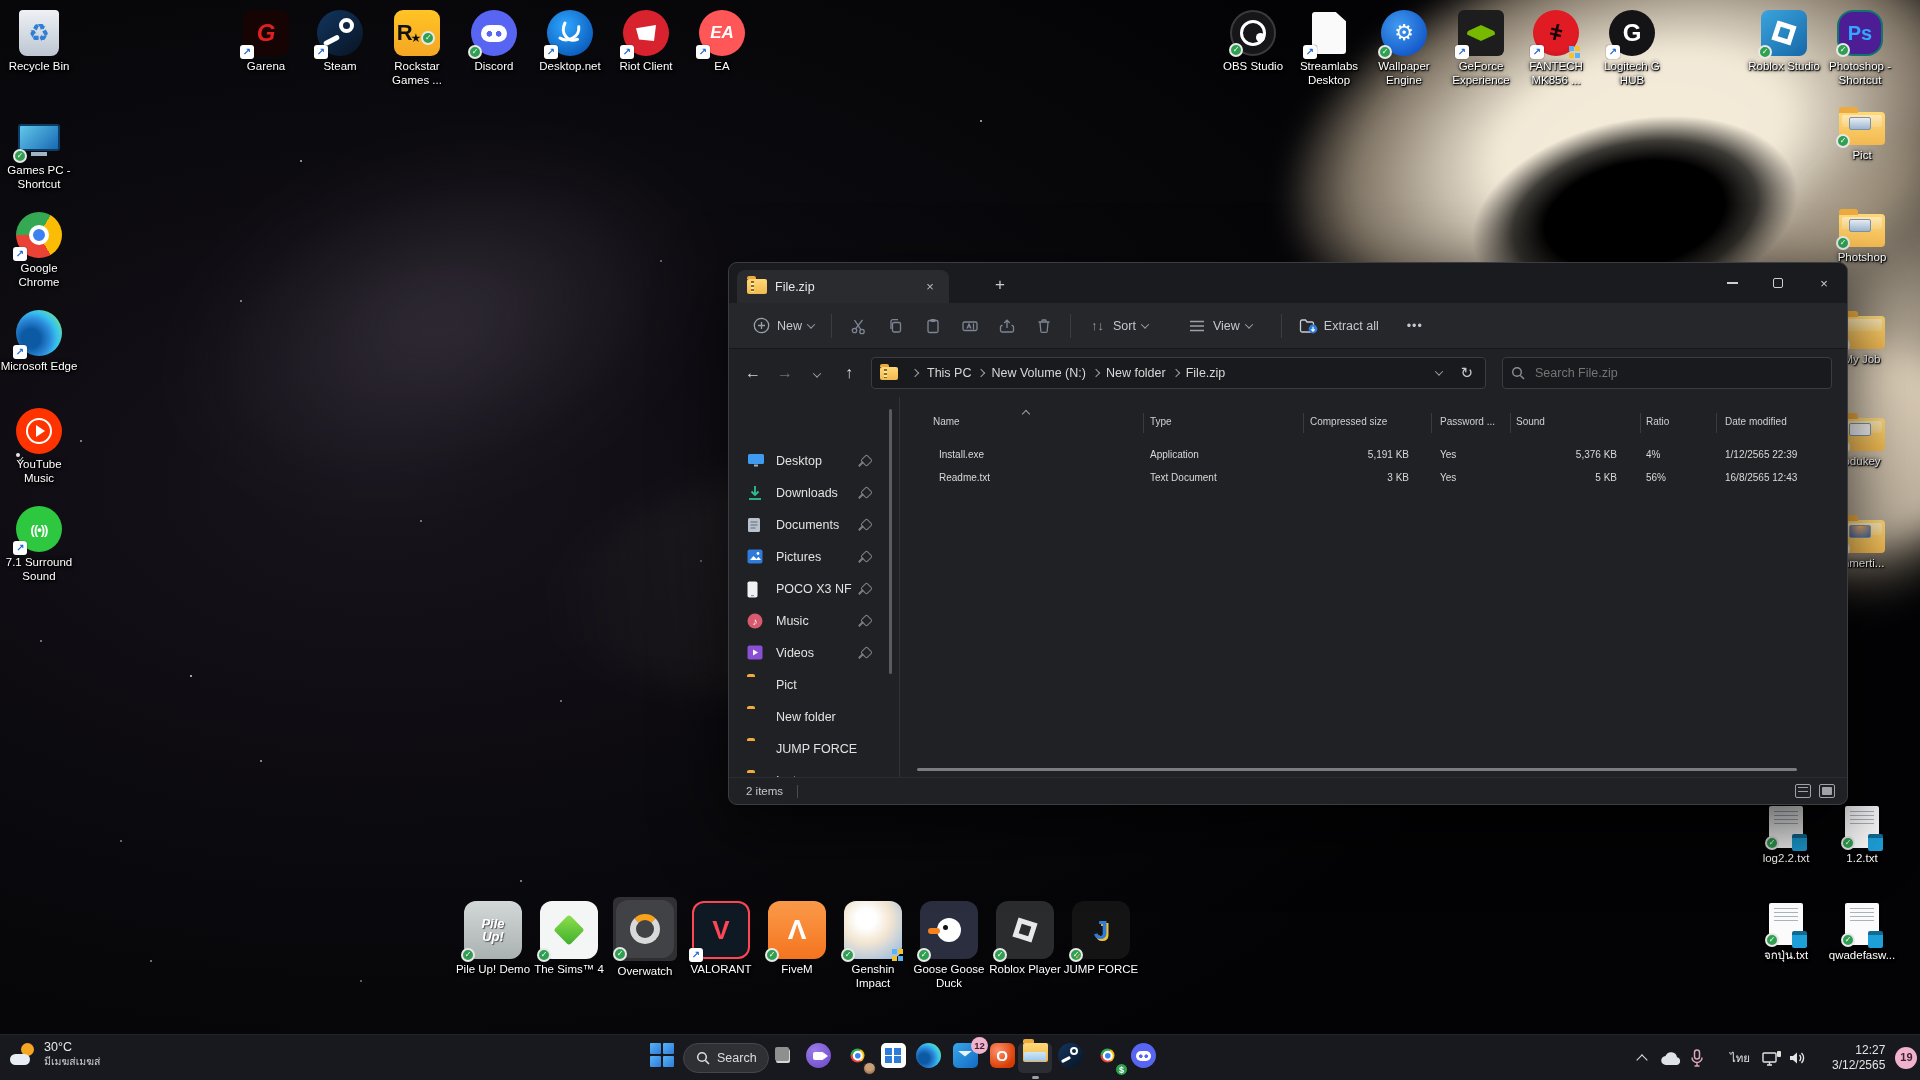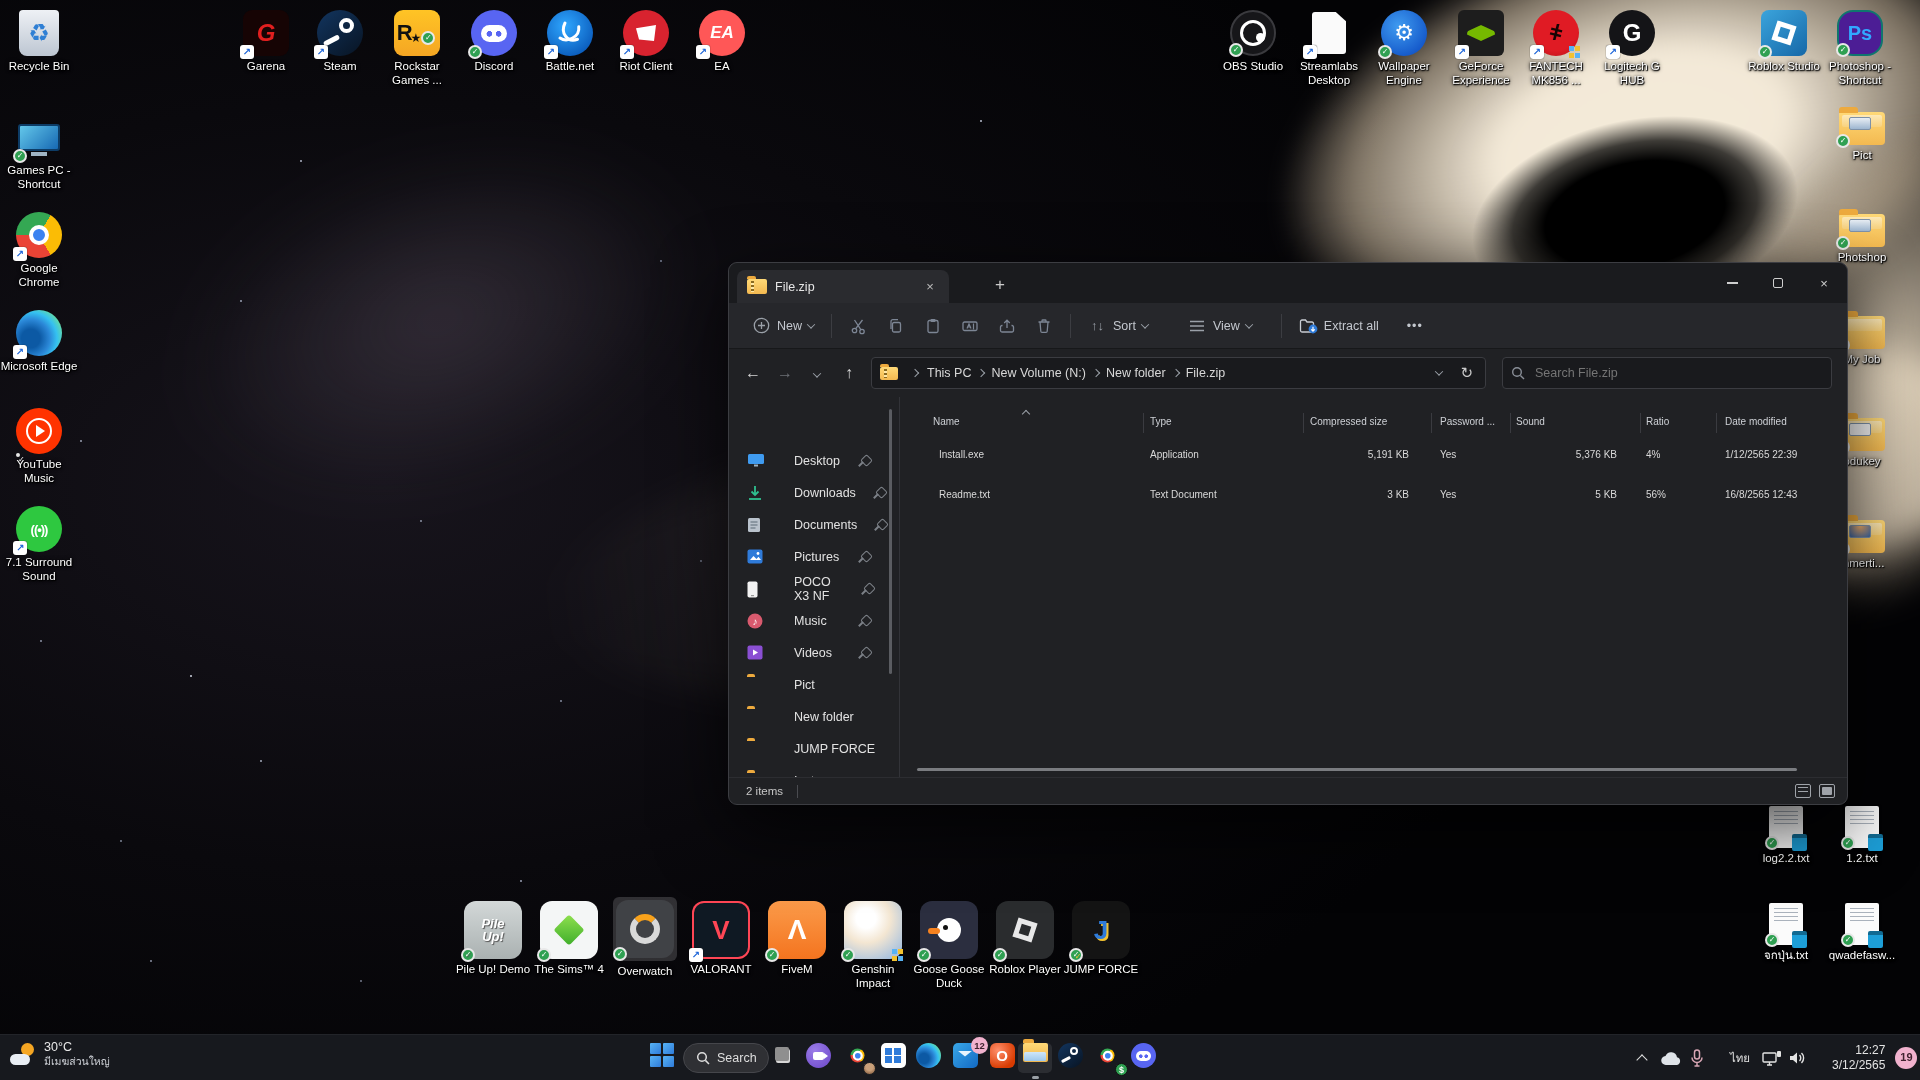--- a/index.html
+++ b/index.html
@@ -109,21 +109,21 @@
   .cv.u{transform:rotate(-135deg);}
   .addr{position:absolute;left:0;top:86px;right:0;height:48px;display:flex;align-items:center;background:#202124;}
   .nav{color:#d6d6d6;font-size:16px;width:32px;text-align:center;}
   .nav.dim{color:#6d7076;}
   .abox{height:32px;background:#191a1d;border:1px solid #3b3c41;border-radius:4px;display:flex;align-items:center;padding:0 8px;font-size:12.5px;color:#d8d8d8;}
   .crumb{padding:0 7px;white-space:nowrap;}
   .sbox{margin-left:16px;width:330px;}
   .sbox input{background:transparent;border:0;outline:0;color:#cfcfcf;font-size:12.5px;width:100%;}
   .mag{width:14px;height:14px;margin-right:8px;flex:none;}
   .body{position:absolute;left:0;top:134px;right:0;bottom:27px;overflow:hidden;}
-  .sitem{position:absolute;left:10px;width:140px;height:32px;display:flex;align-items:center;font-size:12.5px;color:#e2e2e2;border-radius:4px;padding-left:8px;gap:18px;}
+  .sitem{position:absolute;left:10px;width:140px;height:32px;display:flex;align-items:center;font-size:12.5px;color:#e2e2e2;border-radius:4px;padding-left:8px;}
   .si{width:18px;height:16px;margin-right:11px;flex:none;position:relative;}
   .pin{margin-left:auto;margin-right:10px;width:10px;height:10px;position:relative;opacity:.75;}
   .pin:before{content:"";position:absolute;width:7px;height:7px;border:1.6px solid #9aa0a8;border-radius:2px;transform:rotate(45deg);top:0;left:3px;}
   .pin:after{content:"";position:absolute;width:1.6px;height:6px;background:#9aa0a8;transform:rotate(45deg);bottom:-1px;left:1px;}
   .mfold{width:17px;height:13px;background:linear-gradient(#ffd977,#f0b64d);border-radius:1.5px;position:relative;}
   .mfold:before{content:"";position:absolute;top:-3px;left:0;width:8px;height:3px;background:#edaa3e;border-radius:2px 2px 0 0;}
   .vsb{position:absolute;left:160px;top:12px;width:3px;height:265px;background:#5a5c61;border-radius:2px;}
   .pane-sep{position:absolute;left:170px;top:0;bottom:0;width:1px;background:#323338;}
   .list{position:absolute;left:174px;top:0;right:2px;bottom:0;font-size:10px;}
   .hdr{position:absolute;left:0;top:12px;width:100%;height:28px;color:#cdd0d5;}
@@ -259,21 +259,21 @@
     <div class="dlbl">Discord</div>
   </div>
   <div class="dicon" style="left:531px;top:10px">
     <div class="ic ic-bnet">
       <svg width="30" height="30" viewBox="0 0 24 24">
           <path d="M4 16 C10 20 20 15 19 7" stroke="#fff" fill="none" stroke-width="2.4" stroke-linecap="round"></path>
           <path d="M8 4 C4 12 10 20 18 17" stroke="#fff" fill="none" stroke-width="2.4" stroke-linecap="round"></path>
         </svg>
       <i class="bdg s">↗</i>
     </div>
-    <div class="dlbl">Battle.net</div>
+    <div class="dlbl">Desktop.net</div>
   </div>
   <div class="dicon" style="left:607px;top:10px">
     <div class="ic ic-riot">
         <b></b>
         <i class="bdg s">↗</i>
       </div>
     <div class="dlbl">Riot Client</div>
   </div>
   <div class="dicon" style="left:683px;top:10px">
     <div class="ic ic-ea">EA<i class="bdg s">↗</i></div>
@@ -725,21 +725,21 @@
         <div class="frow" style="top:44px">
           <span class="fc" style="left:12px;top:7px"><span class="exeic"></span></span>
           <span class="fc" style="left:36px">Install.exe</span>
           <span class="fc" style="left:247px">Application</span>
           <span class="fc ra" style="right:436px">5,191 KB</span>
           <span class="fc" style="left:537px">Yes</span>
           <span class="fc ra" style="right:228px">5,376 KB</span>
           <span class="fc" style="left:743px">4%</span>
           <span class="fc" style="left:822px">1/12/2565 22:39</span>
         </div>
-        <div class="frow" style="top:84px">
+        <div class="frow" style="top:67px">
           <span class="fc" style="left:14px;top:7px"><span class="docic"></span></span>
           <span class="fc" style="left:36px">Readme.txt</span>
           <span class="fc" style="left:247px">Text Document</span>
           <span class="fc ra" style="right:436px">3 KB</span>
           <span class="fc" style="left:537px">Yes</span>
           <span class="fc ra" style="right:228px">5 KB</span>
           <span class="fc" style="left:743px">56%</span>
           <span class="fc" style="left:822px">16/8/2565 12:43</span>
         </div>
       </div>
@@ -754,21 +754,21 @@
         <span class="vt thumb"></span>
       </span>
     </div>
   </div>
 
   <div id="taskbar">
     <div class="weather">
       <span class="wxi"></span>
       <span>
         <div class="wxt1">30°C</div>
-        <div class="wxt2">มีเมฆส่วนใหญ่</div>
+        <div class="wxt2">มีเมฆส่เมฆส่</div>
       </span>
     </div>
 
     <div class="tbi" style="left:645px">
         <span class="start">
           <b></b>
           <b></b>
           <b></b>
           <b></b>
         </span>

